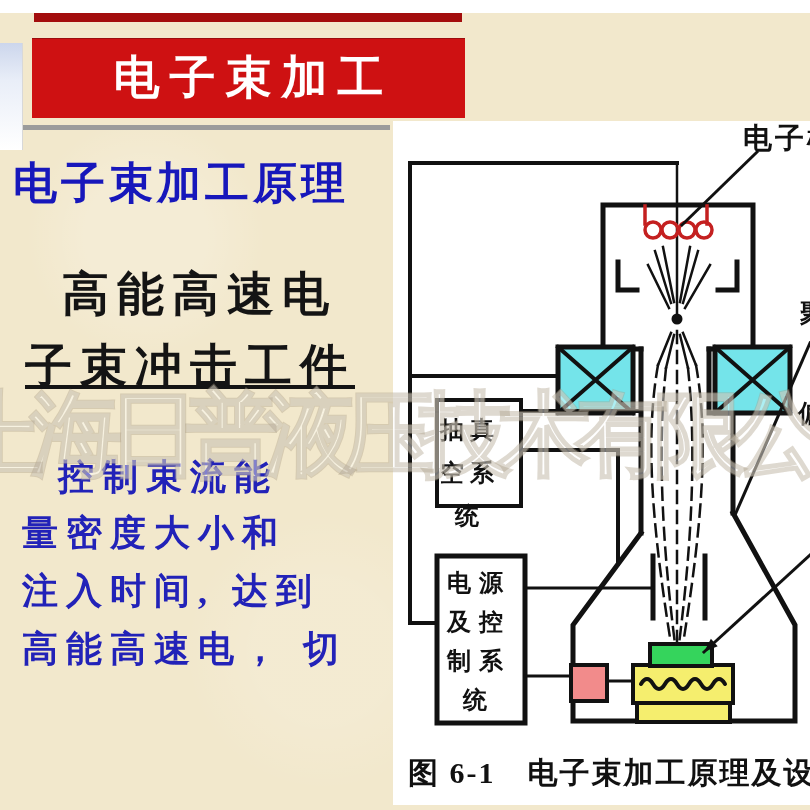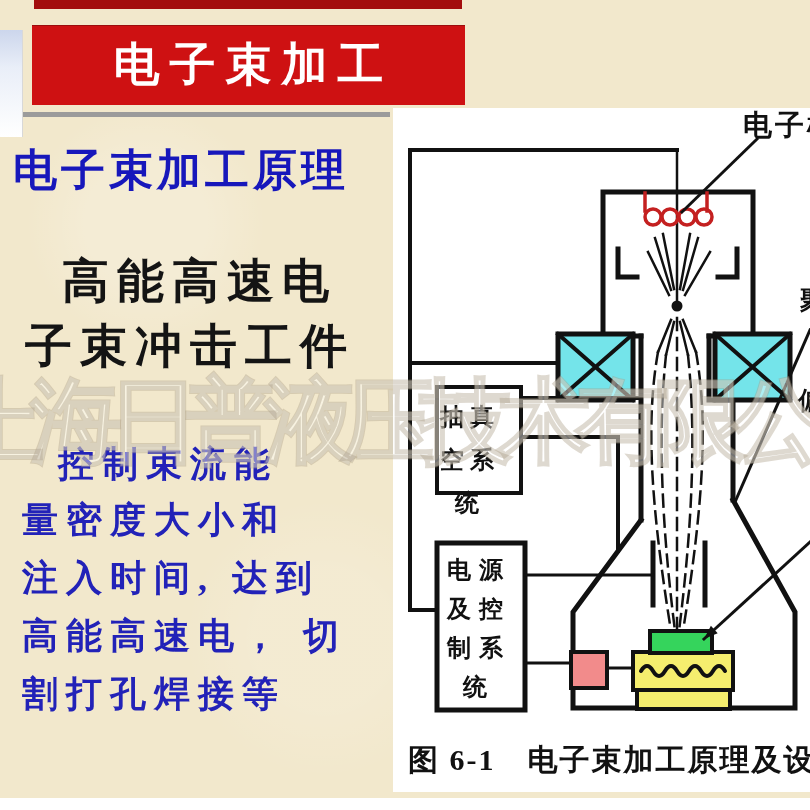--- a/index.html
+++ b/index.html
@@ -1,17 +1,17 @@
 <!DOCTYPE html>
 <html><head>
 <meta charset="utf-8">
 <style>
   html,body{margin:0;padding:0;}
   body{width:810px;height:810px;overflow:hidden;font-family:"Liberation Serif",serif;}
-  #slide{position:relative;width:810px;height:798px;background:#f2e8cc;overflow:hidden;}
+  #slide{position:relative;width:810px;height:798px;background:#f2e8cc;overflow:hidden;margin-top:13px;}
   
   #slide::before{content:"";position:absolute;inset:0;z-index:0;pointer-events:none;
     background:
       radial-gradient(circle at 18% 28%, rgba(255,255,255,.18) 0 60px, transparent 120px),
       radial-gradient(circle at 70% 60%, rgba(214,196,150,.15) 0 80px, transparent 160px),
       radial-gradient(circle at 40% 80%, rgba(255,255,255,.12) 0 70px, transparent 140px);}
   .abs{position:absolute;}
   
   #top-dark-strip{left:34px;top:0;width:428px;height:9px;background:#a30d0d;z-index:2;}
   #left-accent-bar{left:0;top:30px;width:22px;height:107px;z-index:2;
@@ -22,21 +22,21 @@
     box-shadow:0 1px 0 #9c0d0d inset;}
   #title-banner span{color:#ffffff;font-family:"Liberation Sans",sans-serif;font-weight:bold;
     font-size:46px;letter-spacing:10px;padding-left:10px;}
   #divider-line{left:0;top:112px;width:390px;height:5px;background:#9b9b9b;z-index:1;}
   
   #diagram-panel{left:393px;top:108px;width:417px;height:684px;background:#ffffff;z-index:1;}
   
   .txt{white-space:nowrap;z-index:2;font-weight:bold;}
   #heading{left:13px;top:141px;font-size:44px;letter-spacing:4px;color:#1717bb;}
   .black-line{color:#141414;font-size:47px;letter-spacing:8px;}
-  #b1{left:62px;top:250px;} #b2{left:25px;top:315px;} #b3{left:25px;top:380px;}
+  #b1{left:62px;top:250px;} #b2{left:25px;top:322px;text-decoration:underline;} #b3{left:25px;top:380px;}
   .blue-line{color:#2222b8;font-size:36px;letter-spacing:8px;}
   #c1{left:58px;top:440px;} #c2{left:22px;top:496px;} #c3{left:22px;top:554px;}
   #c4{left:22px;top:612px;} #c5{left:22px;top:670px;}
   
   #diagram-svg{left:393px;top:108px;z-index:2;}
   
   .dlabel{font-weight:bold;color:#111;z-index:3;}
   #electron-gun-label{left:743px;top:106px;font-family:"Liberation Sans",sans-serif;
     font-size:29px;letter-spacing:3px;white-space:nowrap;}
   #vacuum-box-label{left:440px;top:396px;width:60px;text-align:center;
@@ -66,21 +66,20 @@
 
   <div id="diagram-panel" class="abs"></div>
 
   <div id="b1" class="abs txt black-line">高能高速电</div>
   <div id="heading" class="abs txt">电子束加工原理</div>
   <div id="b2" class="abs txt black-line">子束冲击工件</div>
   <div id="c1" class="abs txt blue-line">控制束流能</div>
   <div id="c3" class="abs txt blue-line">注入时间, 达到</div>
   <div id="c2" class="abs txt blue-line">量密度大小和</div>
   <div id="c4" class="abs txt blue-line">高能高速电， 切</div>
-  <div id="c5" class="abs txt blue-line">割打孔焊接等</div>
 
   <svg id="diagram-svg" class="abs" width="417" height="684" viewBox="393 108 417 684">
     <g stroke="#111111" fill="none" stroke-linecap="square">
 
       <path d="M410,150 H677 M410,150 V610 H437 M410,363 H558" stroke-width="4"></path>
       <path d="M677,150 V305" stroke-width="2.5"></path>
 
       <path d="M603,336 V192 H753 V336 M603,336 H641 M709,336 H753" stroke-width="5"></path>
 
       <path d="M618,249 V277 H637" stroke-width="5"></path>

